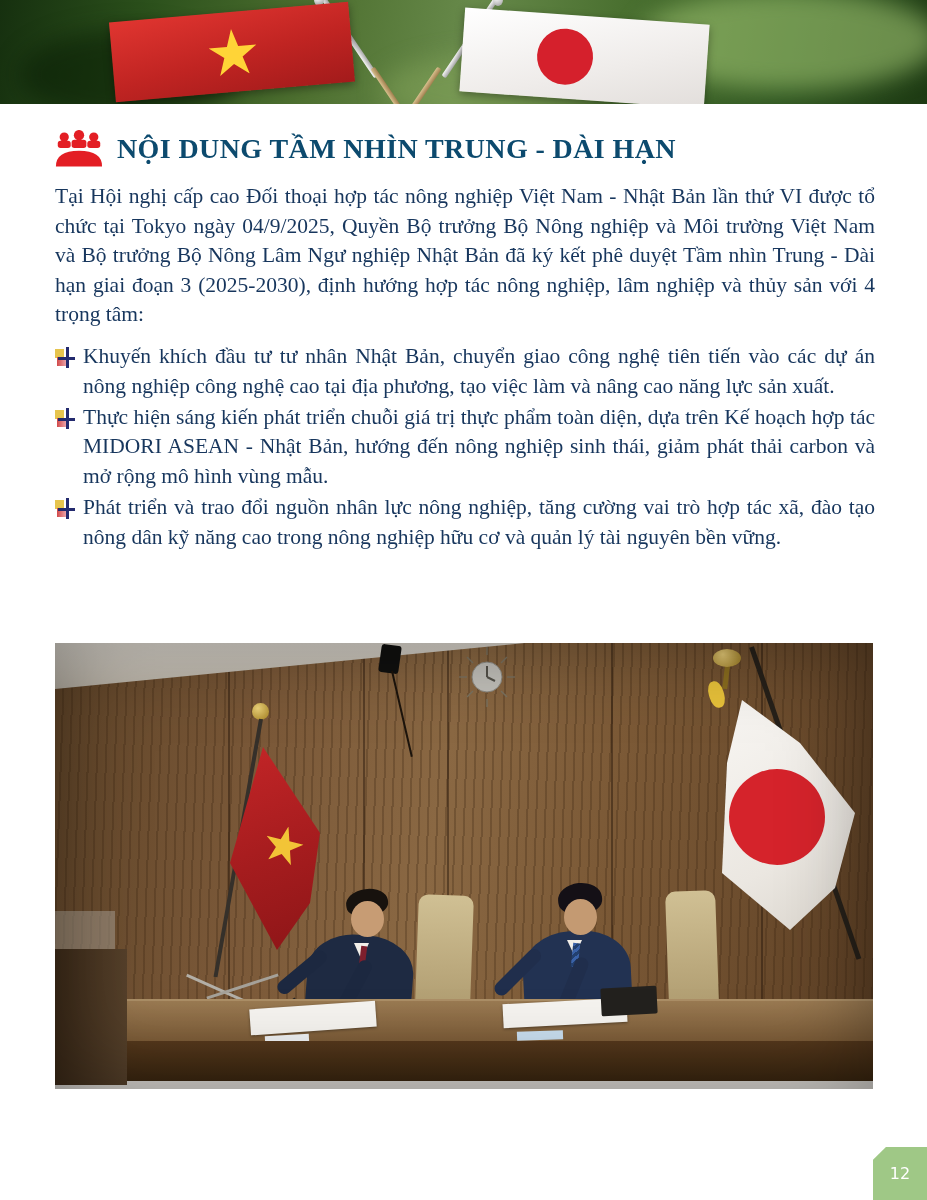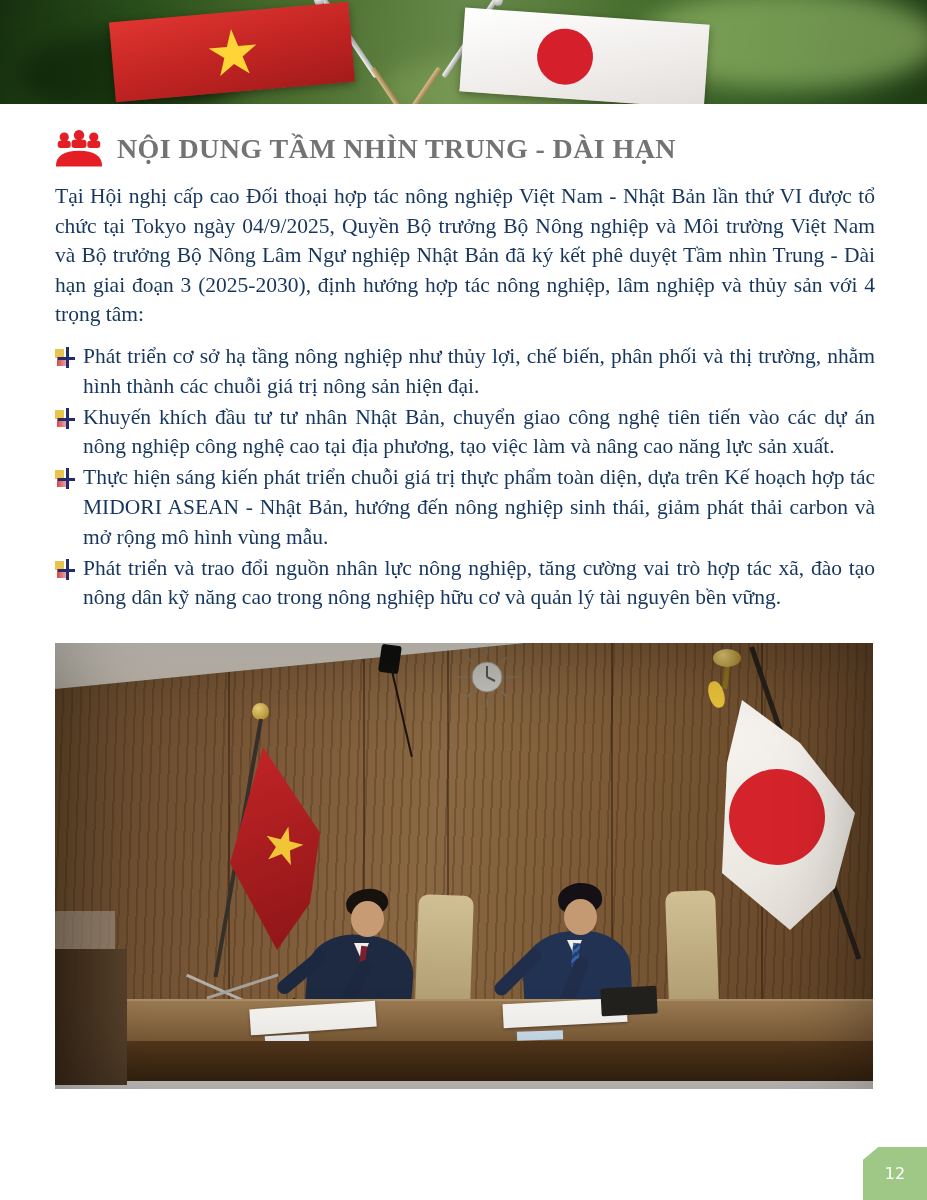--- a/index.html
+++ b/index.html
@@ -24,21 +24,21 @@
     clip-path:polygon(50% 0%,61.8% 38.2%,100% 38.2%,69.1% 61.8%,80.9% 100%,50% 76.4%,19.1% 100%,30.9% 61.8%,0% 38.2%,38.2% 38.2%);}
   .vn-flag-banner .star{left:97px;top:17px;width:48px;height:46px;}
   .jp-flag-banner{position:absolute;left:462px;top:16px;width:245px;height:84px;
     background:linear-gradient(165deg,#ffffff,#efecea 60%,#e2dedb);transform:rotate(4deg);
     box-shadow:0 3px 8px rgba(0,0,0,.35);}
   .jp-flag-banner .sun{position:absolute;left:75px;top:14px;width:56px;height:56px;border-radius:50%;background:#d5202c;}
 
   
   .content{position:absolute;left:55px;top:130px;width:820px;color:#17365d;}
   .heading-row{display:flex;align-items:center;gap:14px;margin-bottom:14px;}
-  .heading-row h1{margin:0;font-size:28px;font-weight:bold;color:#737373;letter-spacing:.4px;}
+  .heading-row h1{margin:0;font-size:28px;font-weight:bold;color:#0c4a6e;letter-spacing:.4px;}
   .intro{font-size:21.5px;line-height:29.6px;text-align:justify;margin:0 0 12px 0;}
   .bullets{margin-top:2px;}
   .bullet-item{position:relative;padding-left:28px;font-size:21.5px;line-height:29.8px;text-align:justify;margin-bottom:1px;}
   .bul-icon{position:absolute;left:0;top:5px;width:21px;height:22px;}
   .bul-icon .sq-y{position:absolute;left:0;top:2px;width:9px;height:9px;background:#e6c44e;}
   .bul-icon .sq-p{position:absolute;left:2px;top:10px;width:9px;height:9px;background:linear-gradient(90deg,#d14a4a,#eba2a8);}
   .bul-icon .bar-v{position:absolute;left:11px;top:0;width:3px;height:21px;background:#232a6e;}
   .bul-icon .bar-h{position:absolute;left:3px;top:10px;width:17px;height:3px;background:#232a6e;}
 
   
@@ -115,21 +115,21 @@
   .paper.pl{left:195px;top:362px;width:126px;height:26px;transform:rotate(-4deg);}
   .paper.pr{left:448px;top:358px;width:124px;height:24px;transform:rotate(-3deg);}
   .slip{position:absolute;height:9px;}
   .slip.sl{left:210px;top:392px;width:44px;background:#eef0f2;transform:rotate(-3deg);}
   .slip.sr{left:462px;top:388px;width:46px;background:#c8ddee;transform:rotate(-2deg);}
   .folder{position:absolute;left:546px;top:344px;width:56px;height:28px;background:#23211e;transform:rotate(-3deg);border-radius:2px;}
   .watermark{position:absolute;left:175px;top:352px;width:500px;font-family:"DejaVu Sans",sans-serif;
     font-size:58px;font-weight:bold;letter-spacing:20px;color:rgba(255,255,255,.38);z-index:5;}
 
   
-  .page-badge{position:absolute;right:0;bottom:0;width:64px;height:53px;background:#9fc886;
+  .page-badge{position:absolute;right:0;bottom:0;width:54px;height:53px;background:#9fc886;
     clip-path:polygon(24% 0,100% 0,100% 100%,0 100%,0 24%);
     display:flex;align-items:center;justify-content:center;}
   .page-badge span{font-family:"DejaVu Sans",sans-serif;font-size:16px;color:#ffffff;}
 </style>
 </head>
 <body>
 
 <div class="page">
 
   <div class="banner">
@@ -162,29 +162,20 @@
             <rect x="18" y="10" width="16" height="9" rx="3"></rect>
           <path d="M1 39 Q1 22 26 22 Q51 22 51 39 Z"></path>
         </g>
       </svg>
       <h1>NỘI DUNG TẦM NHÌN TRUNG - DÀI HẠN</h1>
     </div>
 
     <p class="intro">Tại Hội nghị cấp cao Đối thoại hợp tác nông nghiệp Việt Nam - Nhật Bản lần thứ VI được tổ chức tại Tokyo ngày 04/9/2025, Quyền Bộ trưởng Bộ Nông nghiệp và Môi trường Việt Nam và Bộ trưởng Bộ Nông Lâm Ngư nghiệp Nhật Bản đã ký kết phê duyệt Tầm nhìn Trung - Dài hạn giai đoạn 3 (2025-2030), định hướng hợp tác nông nghiệp, lâm nghiệp và thủy sản với 4 trọng tâm:</p>
 
     <div class="bullets">
-      <div class="bullet-item">
-        <span class="bul-icon">
-            <span class="sq-y"></span>
-            <span class="sq-p"></span>
-            <span class="bar-v"></span>
-            <span class="bar-h"></span>
-          </span>
-        <span>Phát triển cơ sở hạ tầng nông nghiệp như thủy lợi, chế biến, phân phối và thị trường, nhằm hình thành các chuỗi giá trị nông sản hiện đại.</span>
-      </div>
       <div class="bullet-item">
         <span class="bul-icon">
             <span class="sq-y"></span>
             <span class="sq-p"></span>
             <span class="bar-v"></span>
             <span class="bar-h"></span>
           </span>
         <span>Khuyến khích đầu tư tư nhân Nhật Bản, chuyển giao công nghệ tiên tiến vào các dự án nông nghiệp công nghệ cao tại địa phương, tạo việc làm và nâng cao năng lực sản xuất.</span>
       </div>
       <div class="bullet-item">

